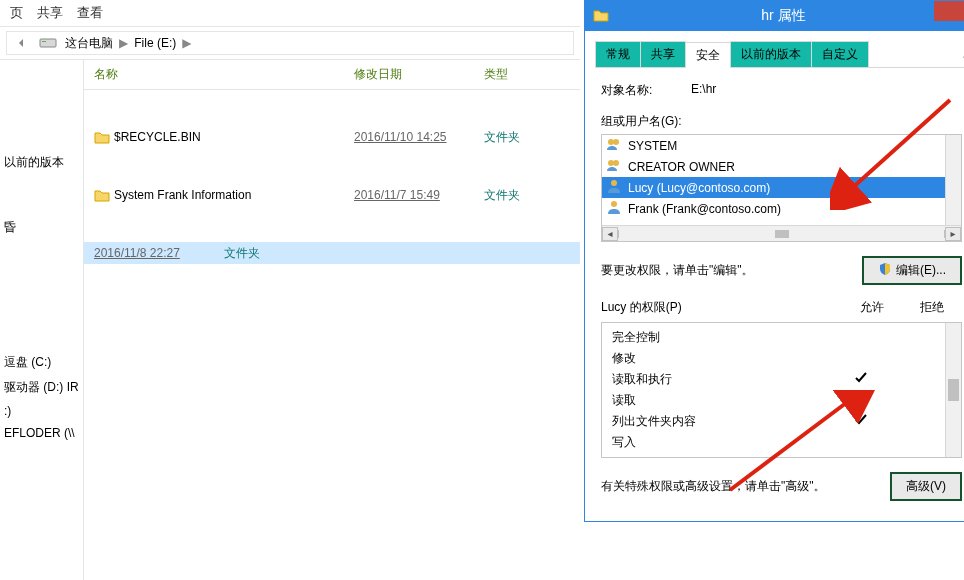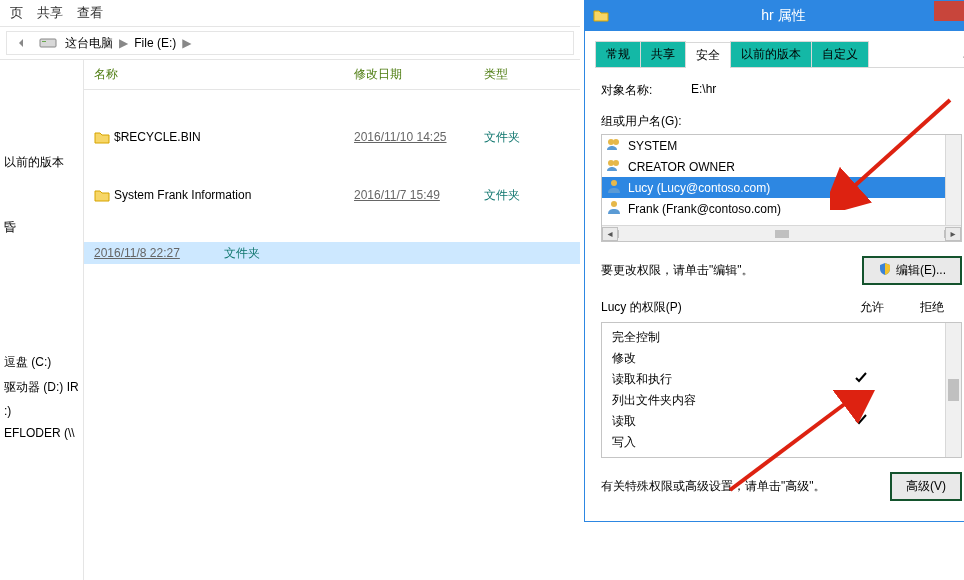--- a/index.html
+++ b/index.html
@@ -363,28 +363,28 @@
               <span class="pcol"></span>
             </div>
             <div class="perm-row">
               <span class="pname">读取和执行</span>
               <span class="pcol"><svg class="check" viewBox="0 0 14 14">
                   <path d="M2 7l3 3 7-8" stroke="#000" stroke-width="2" fill="none"></path>
                 </svg></span>
               <span class="pcol"></span>
             </div>
             <div class="perm-row">
-              <span class="pname">列出文件夹内容</span>
+              <span class="pname">读取</span>
               <span class="pcol"><svg class="check" viewBox="0 0 14 14">
                   <path d="M2 7l3 3 7-8" stroke="#000" stroke-width="2" fill="none"></path>
                 </svg></span>
               <span class="pcol"></span>
             </div>
             <div class="perm-row">
-              <span class="pname">读取</span>
+              <span class="pname">列出文件夹内容</span>
               <span class="pcol"><svg class="check" viewBox="0 0 14 14">
                   <path d="M2 7l3 3 7-8" stroke="#000" stroke-width="2" fill="none"></path>
                 </svg></span>
               <span class="pcol"></span>
             </div>
             <div class="perm-row">
               <span class="pname">写入</span>
               <span class="pcol"></span>
               <span class="pcol"></span>
             </div>

